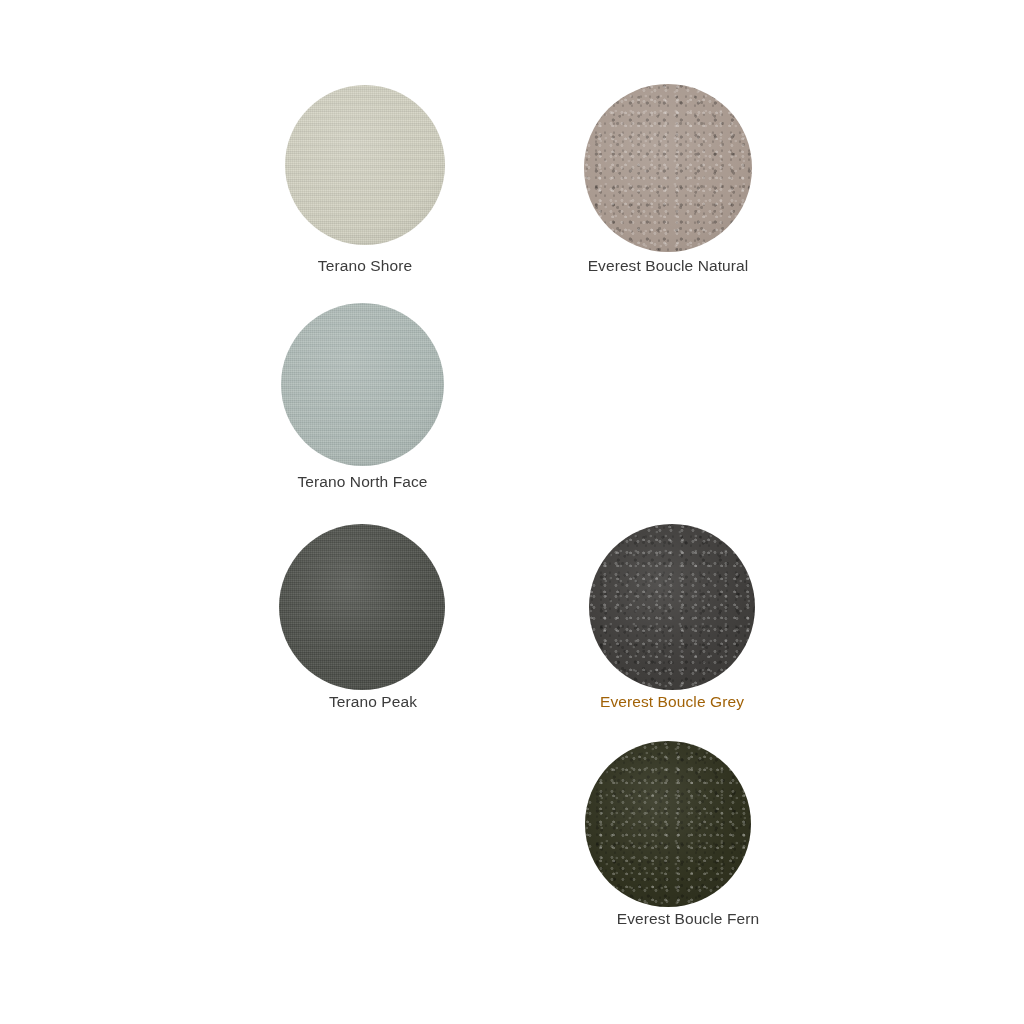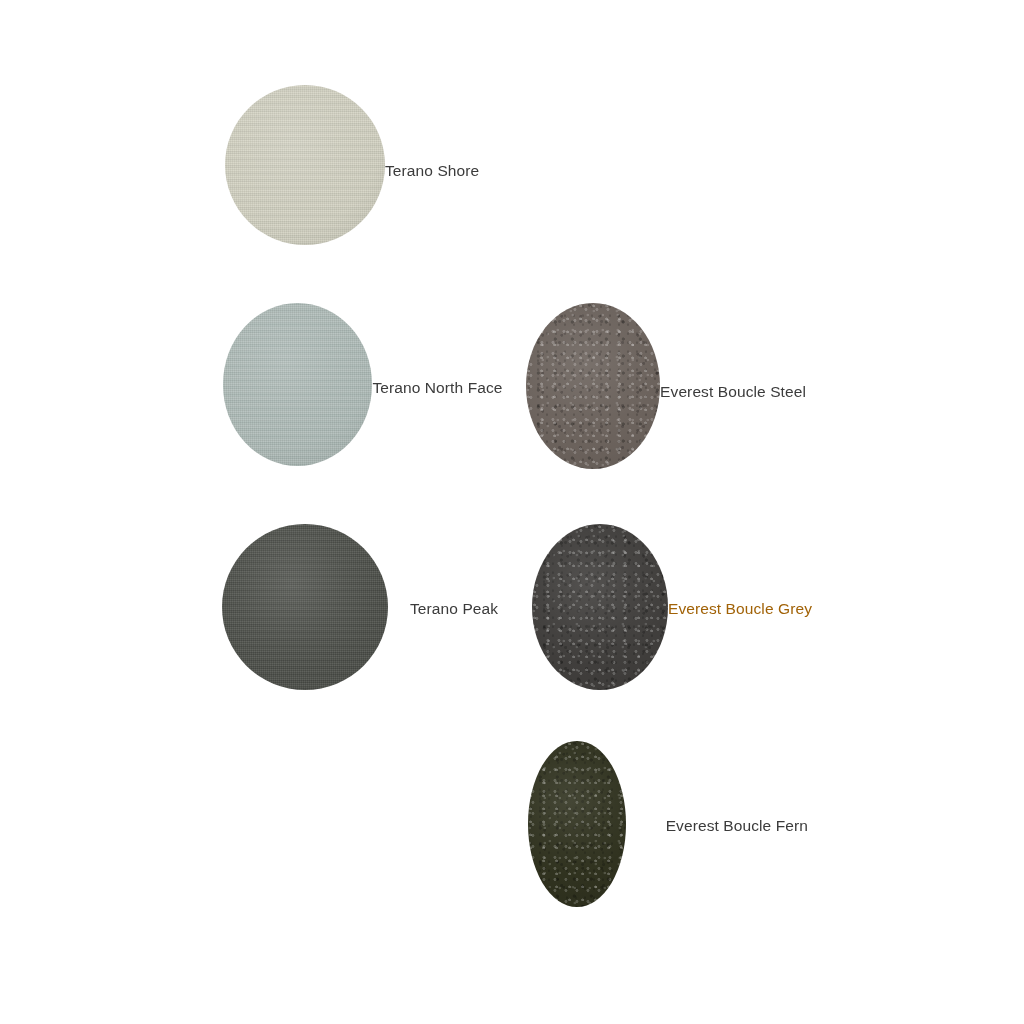--- a/index.html
+++ b/index.html
@@ -18,20 +18,21 @@
   }
 
   #swatch-board {
     position: absolute;
     inset: 0;
   }
 
   .swatch-cell {
     position: absolute;
     display: flex;
+    flex-direction: column;
     align-items: center;
   }
 
   .swatch-disc {
     border-radius: 50%;
     position: relative;
     overflow: hidden;
     background-repeat: repeat;
   }
 
@@ -96,27 +97,27 @@
   }
 </style>
 </head>
 <body>
 
 <div id="swatch-board">
     <div class="swatch-cell" style="left: 225px; top: 85px; width: 280px;">
       <div class="swatch-disc tex-weave" title="Terano Shore" style="width: 160px; height: 160px; background-color: rgb(211, 210, 194);"></div>
       <div class="swatch-label" style="color: rgb(59, 59, 59); margin-top: 12px;">Terano Shore</div>
     </div>
+    <div class="swatch-cell" style="left: 528px; top: 84px; width: 280px;">
+      <div class="swatch-disc tex-boucle" title="Everest Boucle Natural" style="width: 168px; height: 168px; background-color: rgb(169, 154, 144);"></div>
+      <div class="swatch-label" style="color: rgb(59, 59, 59); margin-top: 5px;">Everest Boucle Natural</div>
+    </div>
     <div class="swatch-cell" style="left: 222.5px; top: 303px; width: 280px;">
       <div class="swatch-disc tex-weave" title="Terano North Face" style="width: 163px; height: 163px; background-color: rgb(175, 188, 184);"></div>
       <div class="swatch-label" style="color: rgb(59, 59, 59); margin-top: 7px;">Terano North Face</div>
-    </div>
-    <div class="swatch-cell" style="left: 526px; top: 303px; width: 280px;">
-      <div class="swatch-disc tex-boucle" title="Everest Boucle Steel" style="width: 166px; height: 166px; background-color: rgb(107, 98, 92);"></div>
-      <div class="swatch-label" style="color: rgb(59, 59, 59); margin-top: 12px;">Everest Boucle Steel</div>
     </div>
     <div class="swatch-cell" style="left: 222px; top: 524px; width: 280px;">
       <div class="swatch-disc tex-weave" title="Terano Peak" style="width: 166px; height: 166px; background-color: rgb(74, 77, 71);"></div>
       <div class="swatch-label" style="color: rgb(59, 59, 59); margin-top: 3px; margin-left: 22px;">Terano Peak</div>
     </div>
     <div class="swatch-cell" style="left: 532px; top: 524px; width: 280px;">
       <div class="swatch-disc tex-boucle" title="Everest Boucle Grey" style="width: 166px; height: 166px; background-color: rgb(64, 62, 60);"></div>
       <div class="swatch-label" style="color: #a16207; margin-top: 3px;">Everest Boucle Grey</div>
     </div>
     <div class="swatch-cell" style="left: 528px; top: 741px; width: 280px;">

